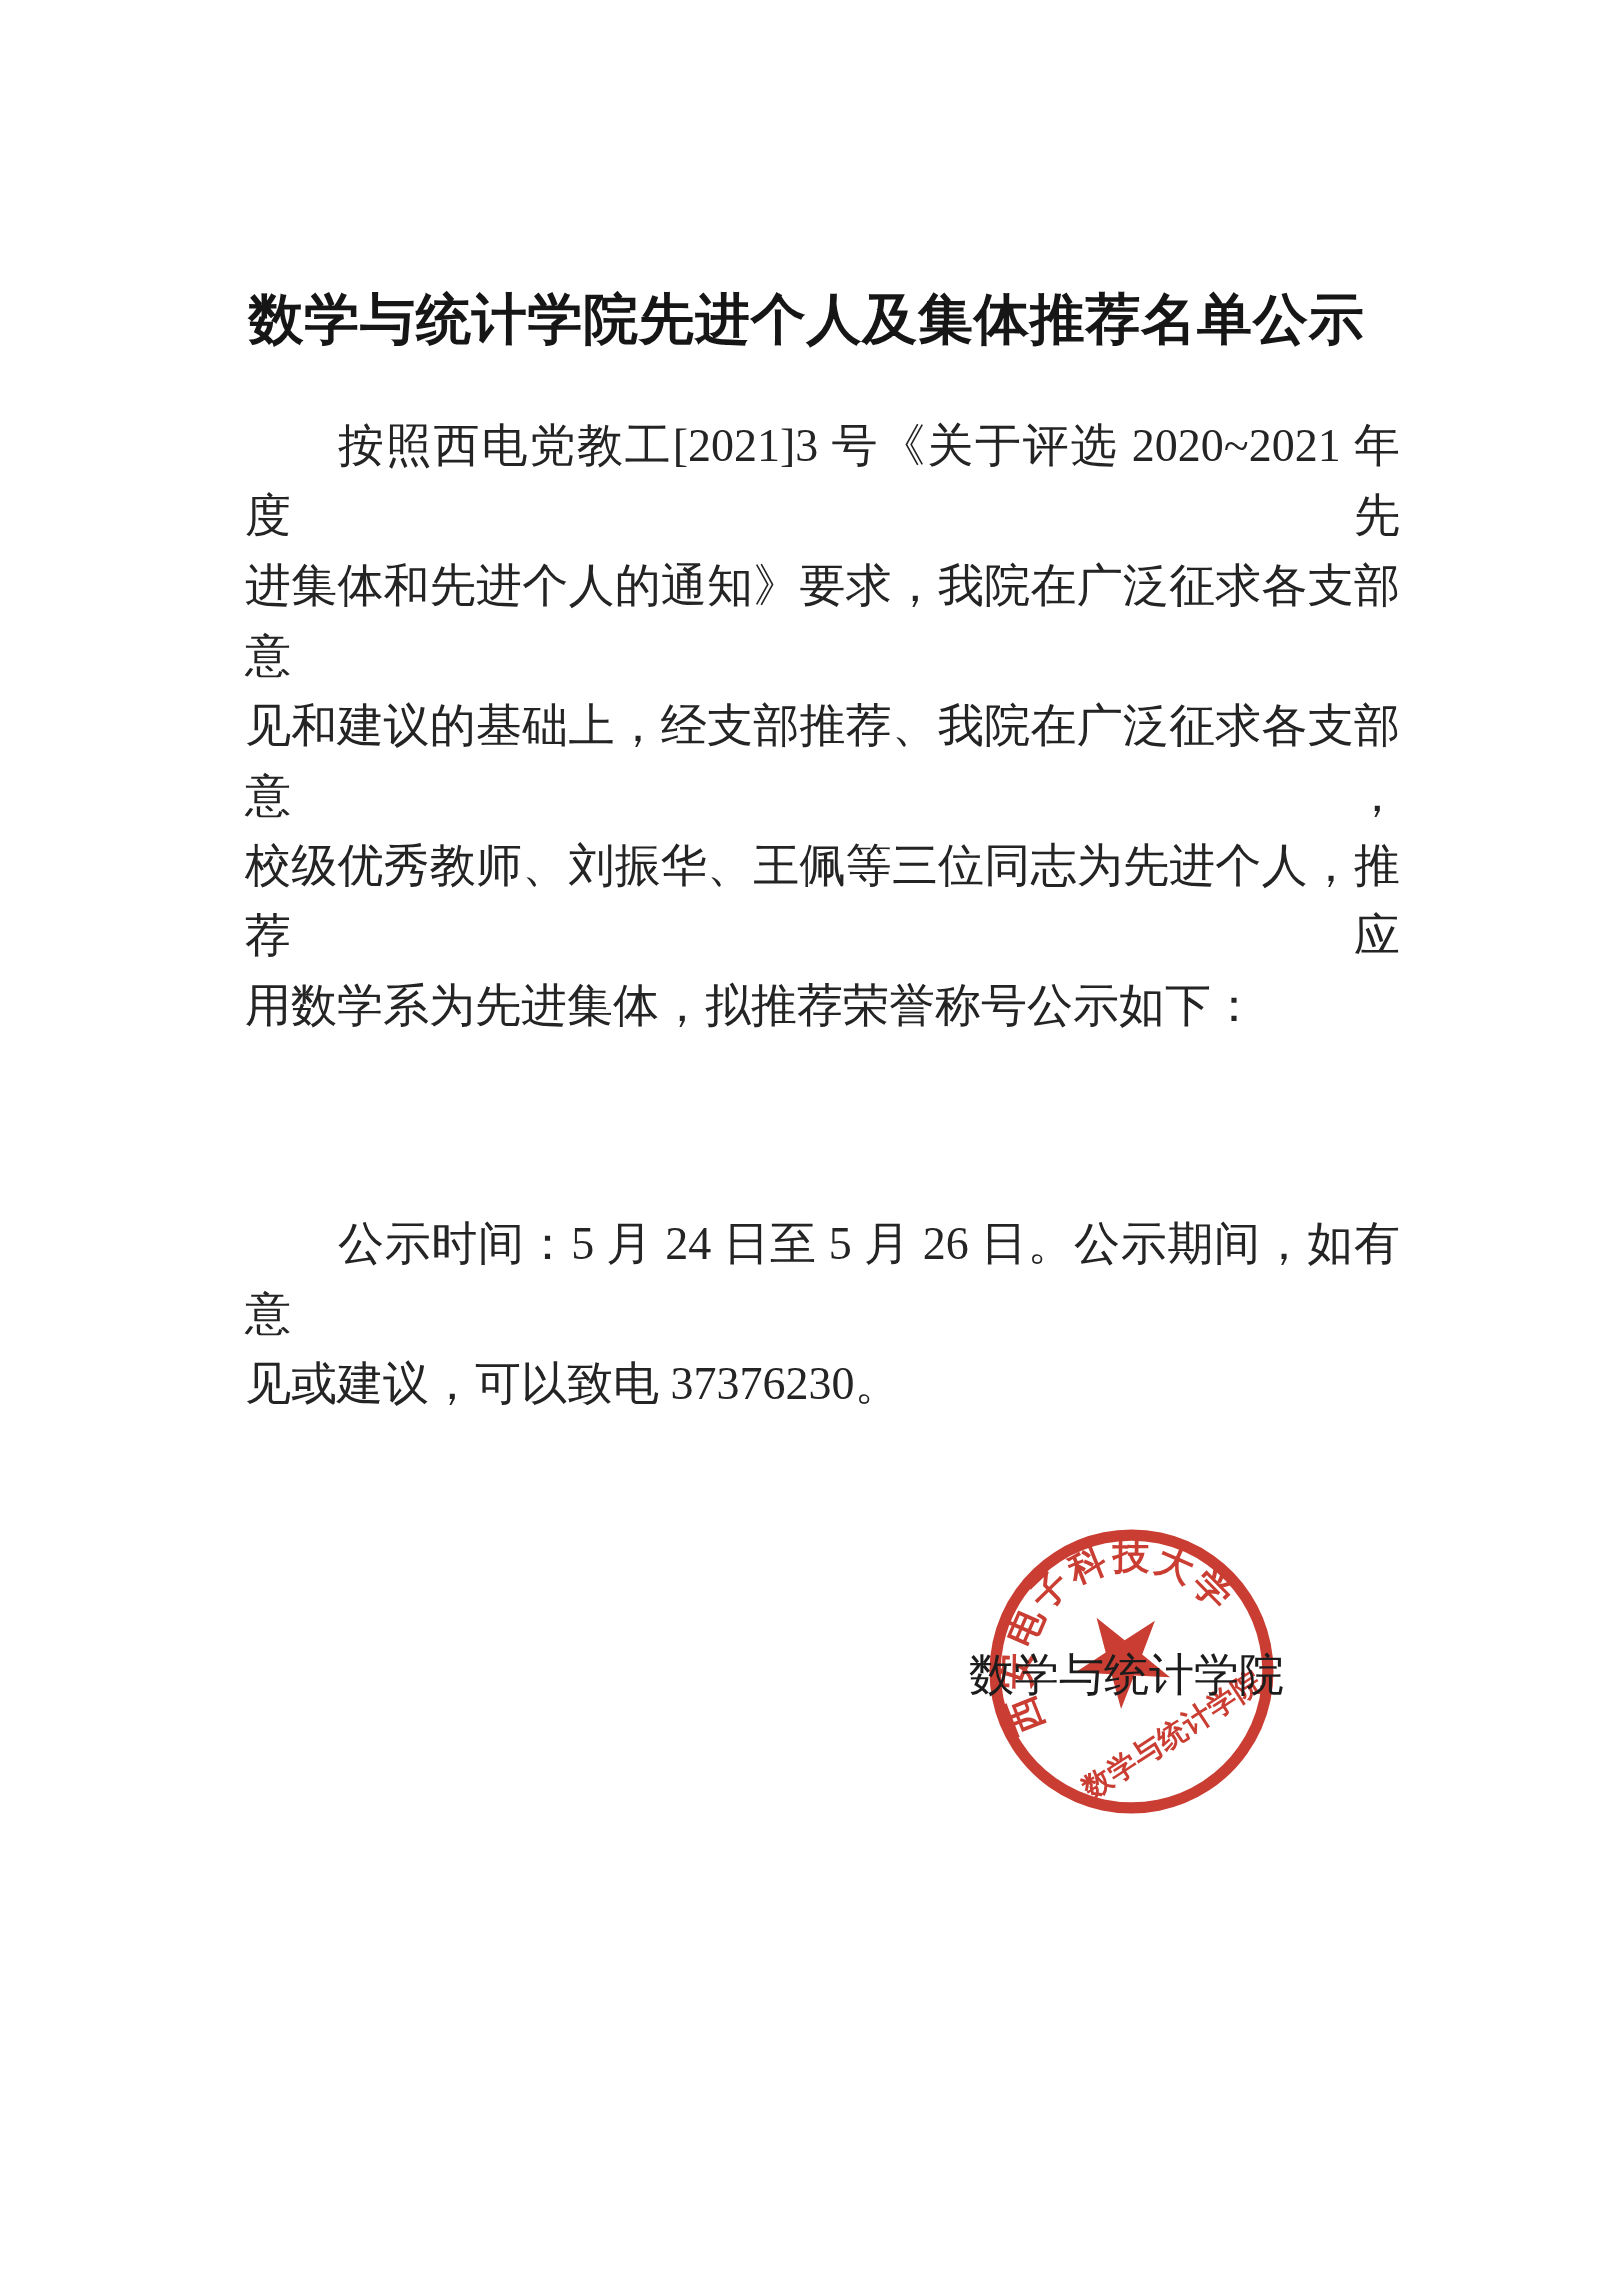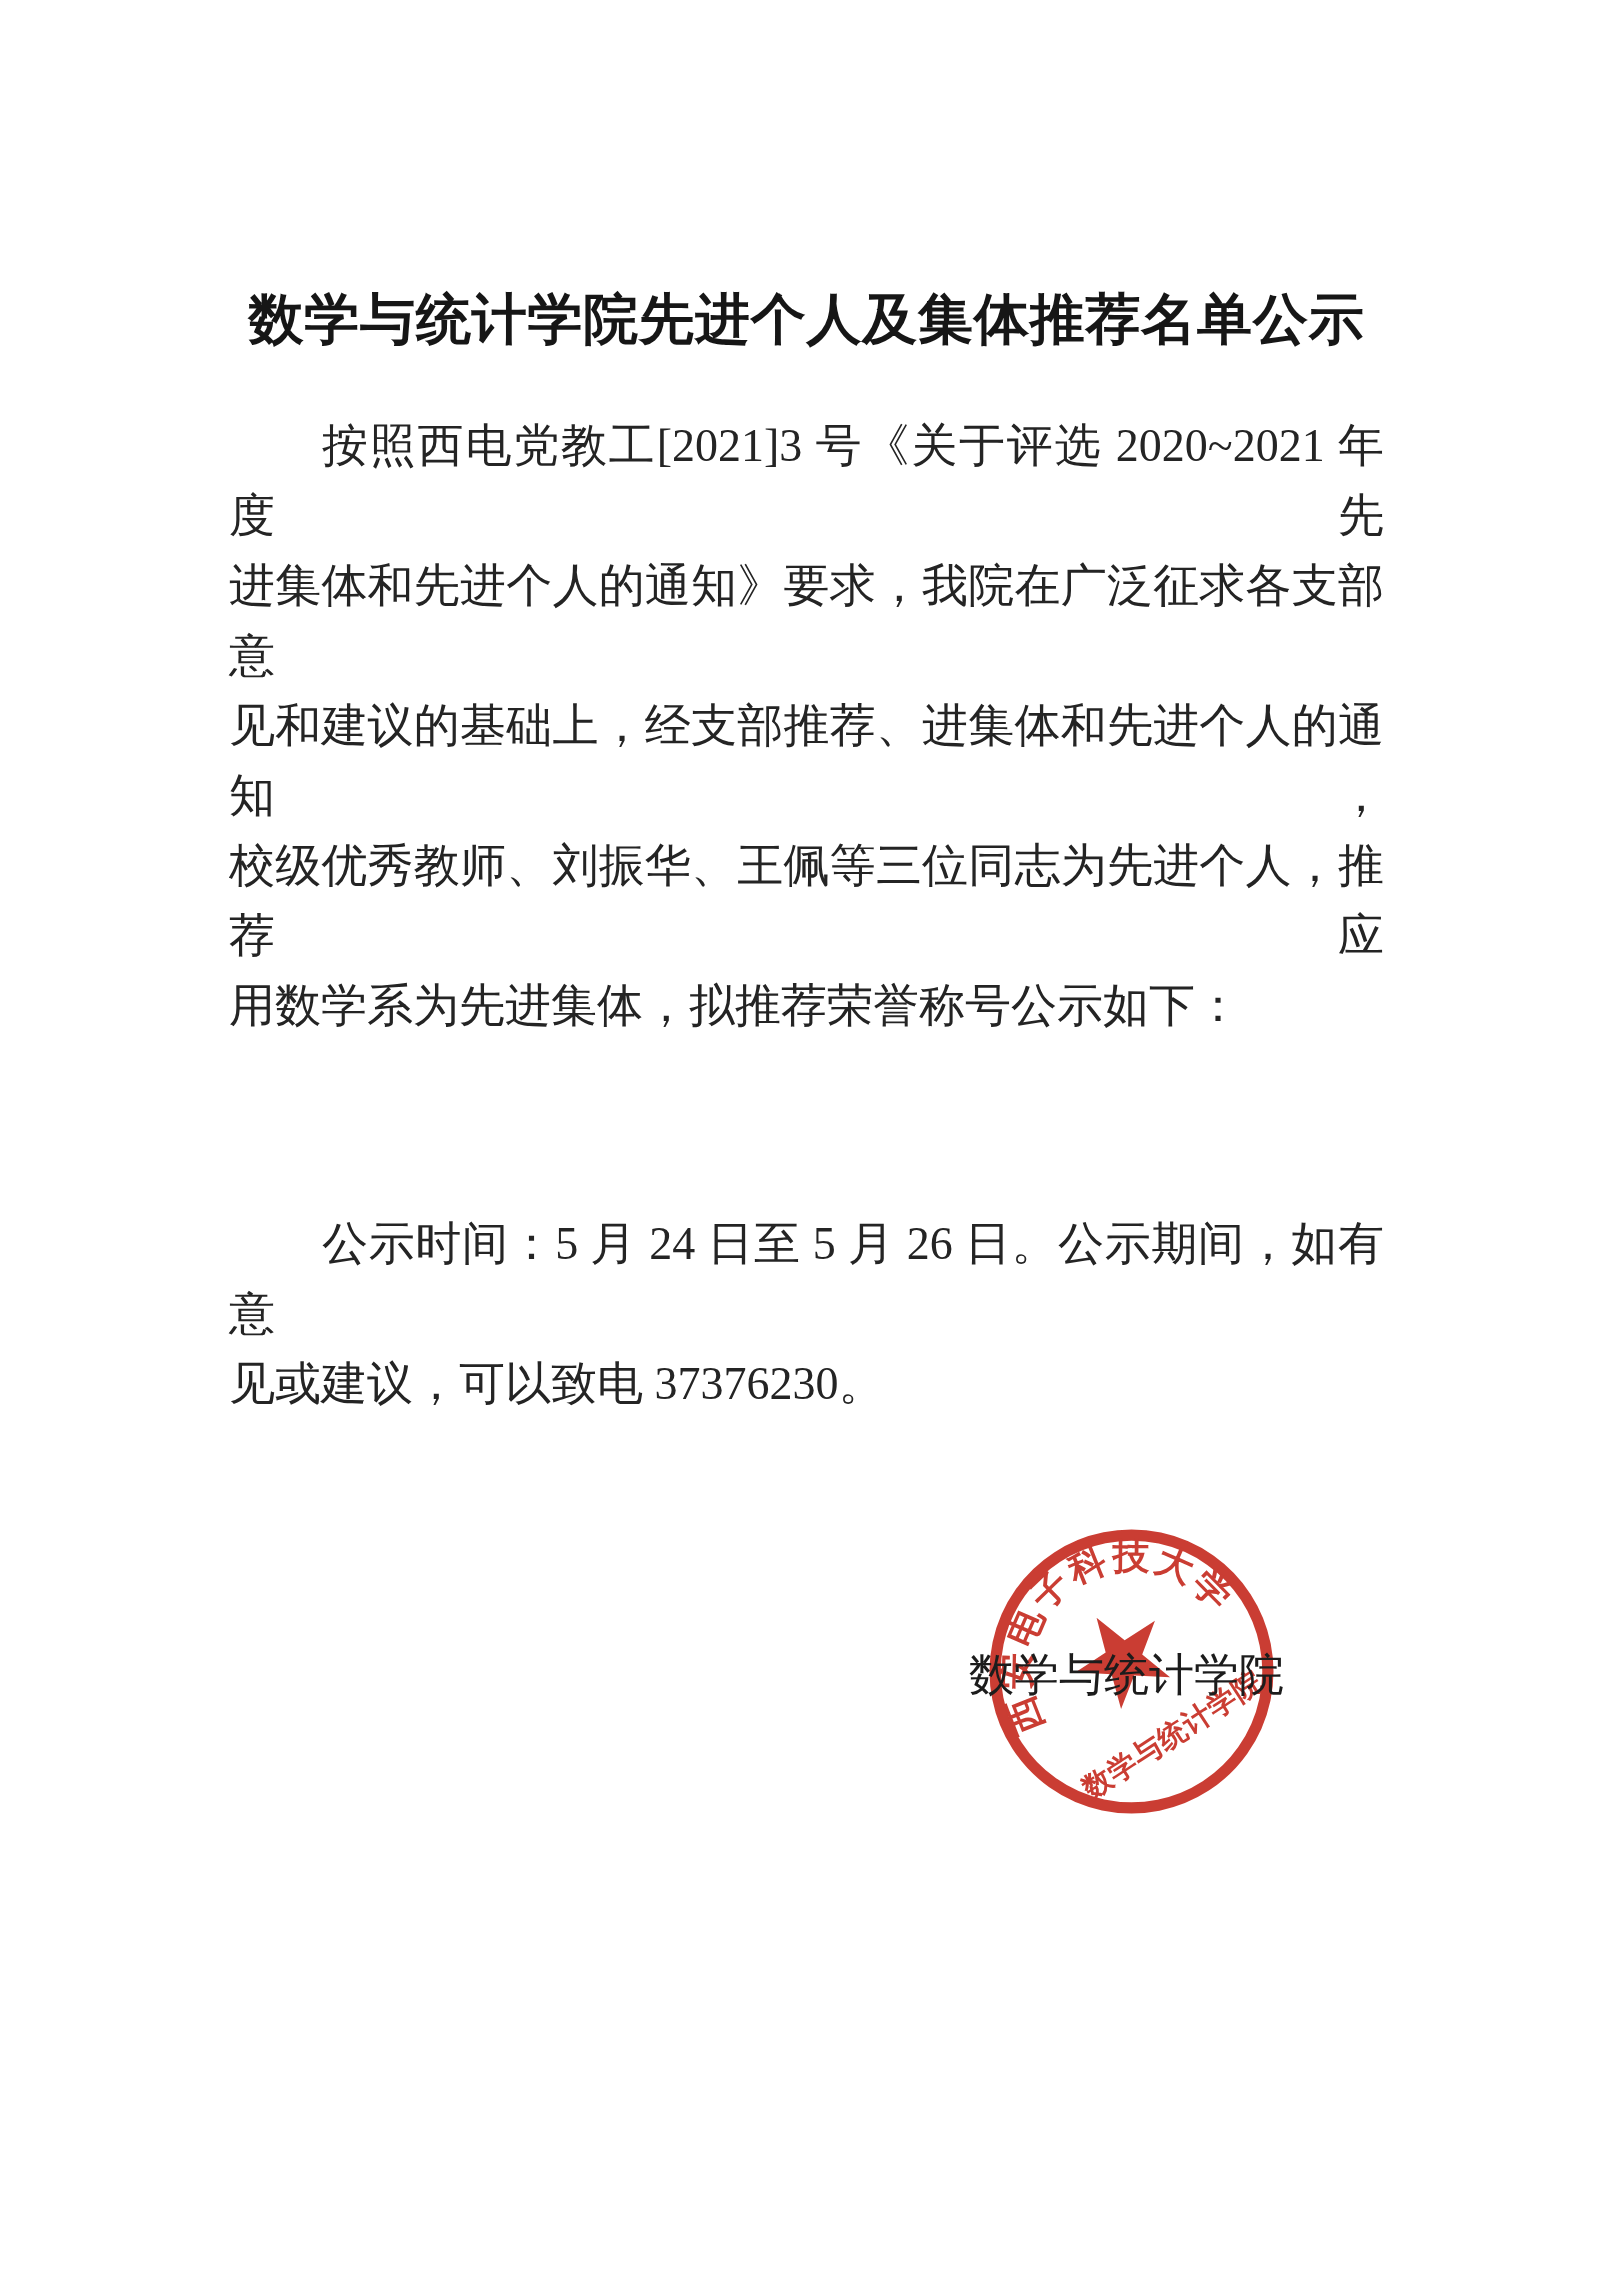--- a/index.html
+++ b/index.html
@@ -20,21 +20,21 @@
     left: 229px;
     width: 1155px;
     text-align: center;
     font-size: 55px;
     font-weight: 900;
     letter-spacing: 0.8px;
     color: #161616;
   }
   .para {
     position: absolute;
-    left: 229px;
+    left: 245px;
     width: 1155px;
     font-size: 46px;
     line-height: 70px;
     color: #242424;
   }
   .para-1 { top: 383px; }
   .para-notice { top: 1181px; }
   .jline { text-align: justify; text-align-last: justify; }
   .indent { text-indent: 93px; }
   .plain { text-align: left; text-align-last: auto; }
@@ -85,21 +85,21 @@
 </head>
 <body>
 
 <div class="page">
 
   <div class="doc-title">数学与统计学院先进个人及集体推荐名单公示</div>
 
   <div class="para para-1">
     <div class="jline indent">按照西电党教工[2021]3 号《关于评选 2020~2021 年度先</div>
     <div class="jline">进集体和先进个人的通知》要求，我院在广泛征求各支部意</div>
-    <div class="jline">见和建议的基础上，经支部推荐、进集体和先进个人的通知，</div>
+    <div class="jline">见和建议的基础上，经支部推荐、我院在广泛征求各支部意，</div>
     <div class="jline">校级优秀教师、刘振华、王佩等三位同志为先进个人，推荐应</div>
     <div class="plain">用数学系为先进集体，拟推荐荣誉称号公示如下：</div>
   </div>
 
 
   <div class="para para-notice">
     <div class="jline indent">公示时间：5 月 24 日至 5 月 26 日。公示期间，如有意</div>
     <div class="plain">见或建议，可以致电 37376230。</div>
   </div>
 

